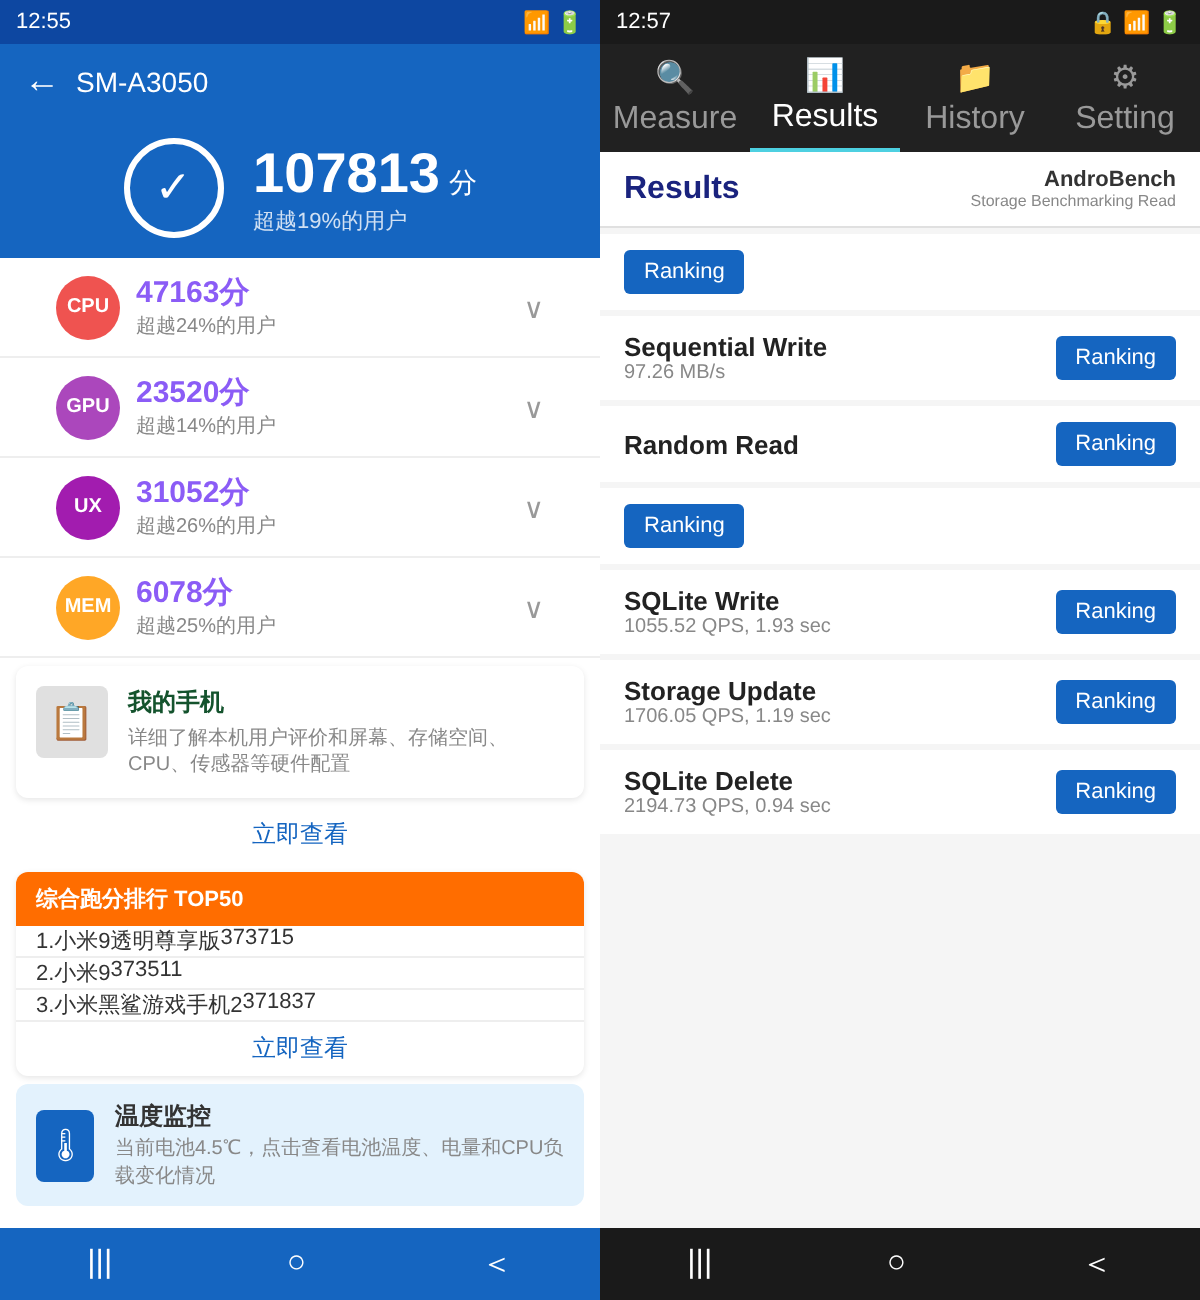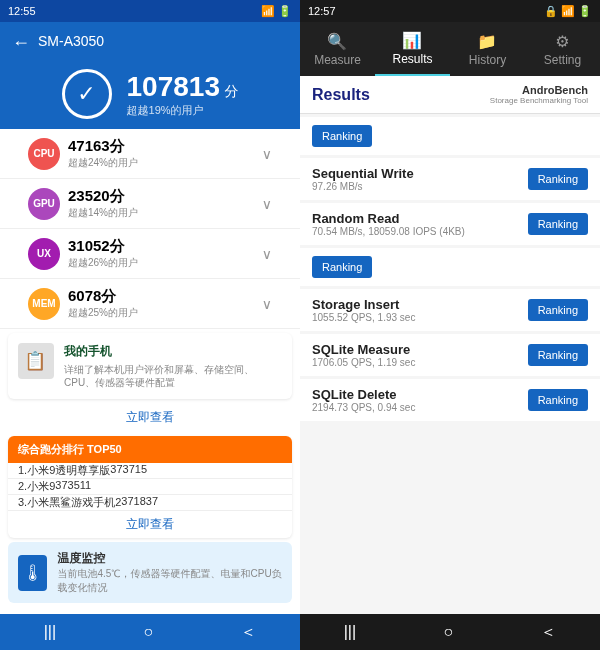--- a/index.html
+++ b/index.html
@@ -98,21 +98,21 @@
       color: white;
       margin-right: 8px;
       flex-shrink: 0;
     }
     .metric-content {
       flex: 1;
     }
     .metric-score {
       font-size: 15px;
       font-weight: bold;
-      color: #000000;
+      color: #8b5cf6;
     }
     .metric-sub {
       font-size: 10px;
       color: #888;
     }
     .metric-chevron {
       color: #999;
       font-size: 14px;
     }
     .promo-card {
@@ -257,21 +257,21 @@
       border-bottom: 2px solid #4dd0e1;
     }
     .tab-icon {
       font-size: 16px;
       color: #999;
     }
     .tab-item.active .tab-icon {
       color: white;
     }
     .tab-label {
-      font-size: 12px;
+      font-size: 16px;
       color: #999;
     }
     .tab-item.active .tab-label {
       color: white;
     }
     .results-header {
       background: white;
       padding: 8px 12px;
       display: flex;
       align-items: center;
@@ -419,21 +419,21 @@
         <span>3.小米黑鲨游戏手机2</span>
         <span>371837</span>
       </div>
       <div class="ranking-bottom">立即查看</div>
     </div>
 
     <div class="temp-card">
       <div class="temp-icon">🌡</div>
       <div class="temp-text">
         <h4>温度监控</h4>
-        <p>当前电池4.5℃，传感器等硬件配置、电量和CPU负载变化情况</p>
+        <p>当前电池4.5℃，点击查看电池温度、电量和CPU负载变化情况</p>
       </div>
     </div>
 
   </div>
 
   <div class="nav-bar-left">
     <span class="nav-btn">|||</span>
     <span class="nav-btn">○</span>
     <span class="nav-btn">＜</span>
   </div>
@@ -462,55 +462,54 @@
     <div class="tab-item">
       <span class="tab-icon">⚙</span>
       <span class="tab-label">Setting</span>
     </div>
   </div>
 
   <div class="results-header">
     <span class="results-title">Results</span>
     <div class="androbench-logo">
       <div class="logo-text">AndroBench</div>
-      <div class="logo-sub">Storage Benchmarking Tool</div>
+      <div class="logo-sub">Storage Benchmarking Read</div>
     </div>
   </div>
 
   <div class="results-list">
     <div class="result-row">
       <button class="ranking-btn">Ranking</button>
     </div>
     <div class="result-row">
       <div class="result-info">
         <h4>Sequential Write</h4>
         <p>97.26 MB/s</p>
       </div>
       <button class="ranking-btn">Ranking</button>
     </div>
     <div class="result-row">
       <div class="result-info">
         <h4>Random Read</h4>
-        <p>70.54 MB/s, 18059.08 IOPS (4KB)</p>
       </div>
       <button class="ranking-btn">Ranking</button>
     </div>
     <div class="result-row">
       <button class="ranking-btn">Ranking</button>
     </div>
     <div class="result-row">
       <div class="result-info">
-        <h4>Storage Insert</h4>
+        <h4>SQLite Write</h4>
         <p>1055.52 QPS, 1.93 sec</p>
       </div>
       <button class="ranking-btn">Ranking</button>
     </div>
     <div class="result-row">
       <div class="result-info">
-        <h4>SQLite Measure</h4>
+        <h4>Storage Update</h4>
         <p>1706.05 QPS, 1.19 sec</p>
       </div>
       <button class="ranking-btn">Ranking</button>
     </div>
     <div class="result-row">
       <div class="result-info">
         <h4>SQLite Delete</h4>
         <p>2194.73 QPS, 0.94 sec</p>
       </div>
       <button class="ranking-btn">Ranking</button>

